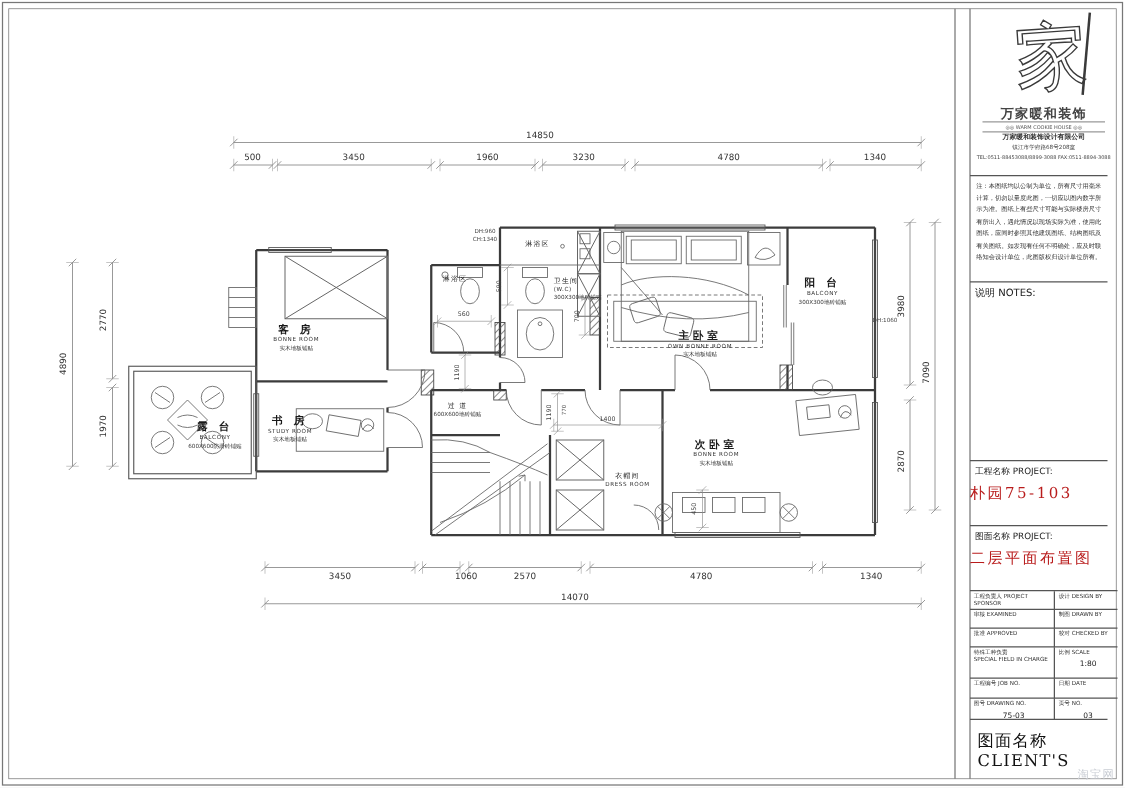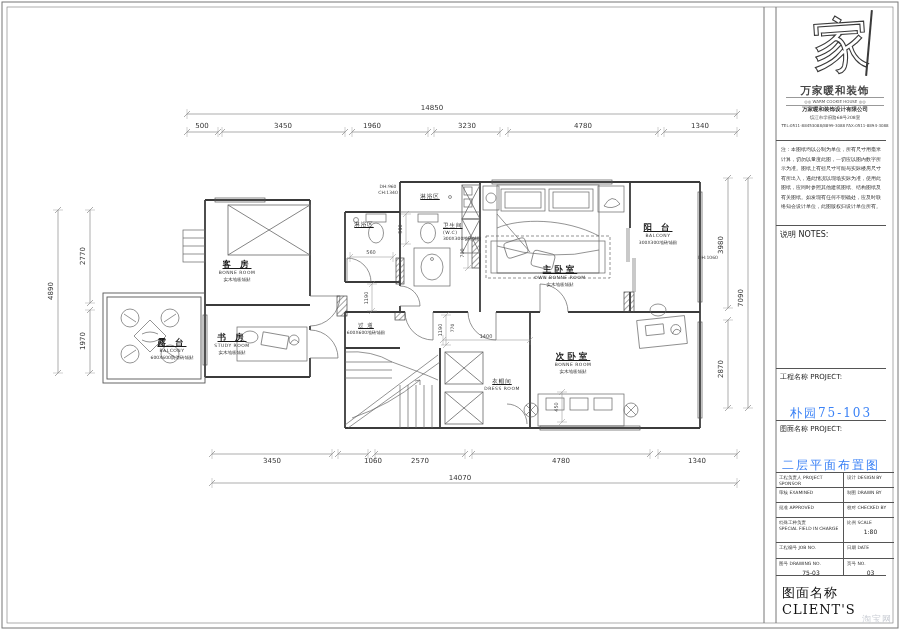--- a/index.html
+++ b/index.html
@@ -9,30 +9,30 @@
   
   .dim{position:absolute;font-size:7px;color:#333;white-space:nowrap;
        transform:translate(-50%,-50%);letter-spacing:0px;}
   .dim.v{transform:translate(-50%,-50%) rotate(-90deg);}
   .dim.s5{font-size:5px;color:#444;}
   .dim.s4{font-size:4.5px;color:#444;}
   
   .room{position:absolute;text-align:center;transform:translateX(-50%);
         white-space:nowrap;line-height:1.45;color:#1a1a1a;}
   .room .nm{display:block;font-family:"DejaVu Serif",serif;font-weight:bold;
-            font-size:8.5px;letter-spacing:3px;text-decoration:underline;}
+            font-size:8.5px;letter-spacing:3px;}
   .room .en{display:block;font-size:4.5px;letter-spacing:.5px;color:#333;}
   .room .sub{display:block;font-size:4.5px;color:#333;}
   .room.sm .nm{font-size:5.5px;letter-spacing:1px;font-family:"DejaVu Sans",sans-serif;font-weight:normal;}
   .room.left{transform:none;text-align:left;}
   
   .tb-sec{position:absolute;left:776px;width:110px;border-top:1px solid #555;}
   .tb-label{font-size:7px;color:#222;padding:3px 0 0 4px;}
-  .tb-value{font-family:"DejaVu Serif",serif;font-size:12px;text-align:center;
-            margin-top:23px;letter-spacing:2px;color:#3b82f6;}
+  .tb-value{font-family:"DejaVu Serif",serif;font-size:12px;text-align:left;
+            margin-top:4px;letter-spacing:2px;color:#b91c1c;}
   .notes-p{font-size:5px;line-height:1.9;color:#333;margin:0;padding:4px 5px;
            text-align:justify;}
   .trow{position:absolute;left:776px;width:118px;border-top:1px solid #555;display:flex;}
   .tcell{font-size:4.5px;color:#333;padding:2px 0 0 3px;line-height:1.3;}
   .tcell.l{width:68px;}
   .tcell.r{width:50px;border-left:1px solid #555;}
   .tcell .cv{display:block;text-align:center;font-size:6px;margin-top:2px;color:#222;}
   .logo-glyph{position:absolute;left:806px;top:8px;width:70px;height:74px;
       font-family:"DejaVu Serif",serif;font-size:58px;line-height:74px;text-align:center;
       color:#555;-webkit-text-fill-color:#fff;-webkit-text-stroke:1.1px #3a3a3a;
@@ -348,21 +348,21 @@
       <line x1="562" y1="392" x2="562" y2="422" stroke="#8a8a8a" stroke-width="0.5"></line>
       <line x1="559" y1="395" x2="565" y2="389" stroke="#8a8a8a" stroke-width="0.5"></line>
       <line x1="557" y1="392" x2="567" y2="392" stroke="#8a8a8a" stroke-width="0.4"></line>
       <line x1="559" y1="425" x2="565" y2="419" stroke="#8a8a8a" stroke-width="0.5"></line>
       <line x1="557" y1="422" x2="567" y2="422" stroke="#8a8a8a" stroke-width="0.4"></line>
     </svg>
 
   <span class="dim" style="left:432px;top:108px">14850</span>
   <span class="dim" style="left:202px;top:126px">500</span>
   <span class="dim" style="left:283px;top:126px">3450</span>
-  <span class="dim" style="left:372px;top:126px">1960</span>
+  <span class="dim" style="left:390px;top:126px">1960</span>
   <span class="dim" style="left:467px;top:126px">3230</span>
   <span class="dim" style="left:583px;top:126px">4780</span>
   <span class="dim" style="left:700px;top:126px">1340</span>
 
   <span class="dim" style="left:272px;top:461px">3450</span>
   <span class="dim" style="left:373px;top:461px">1060</span>
   <span class="dim" style="left:420px;top:461px">2570</span>
   <span class="dim" style="left:561px;top:461px">4780</span>
   <span class="dim" style="left:697px;top:461px">1340</span>
   <span class="dim" style="left:460px;top:478px">14070</span>

